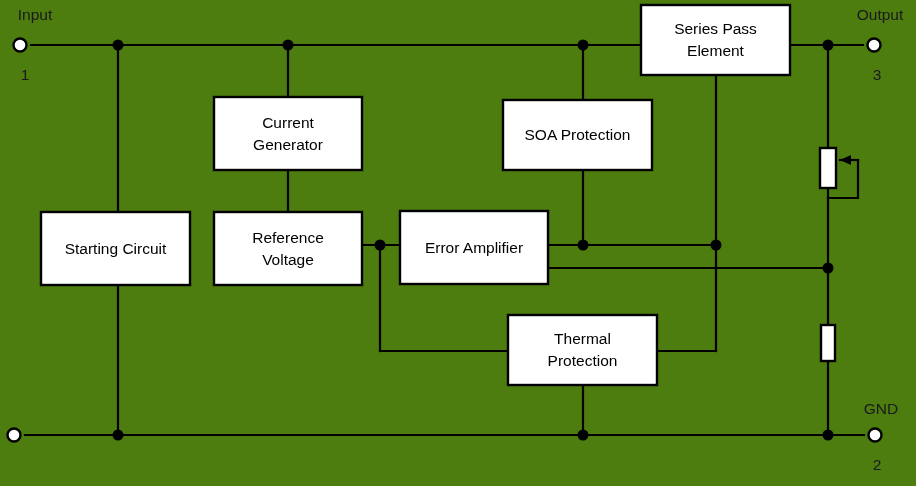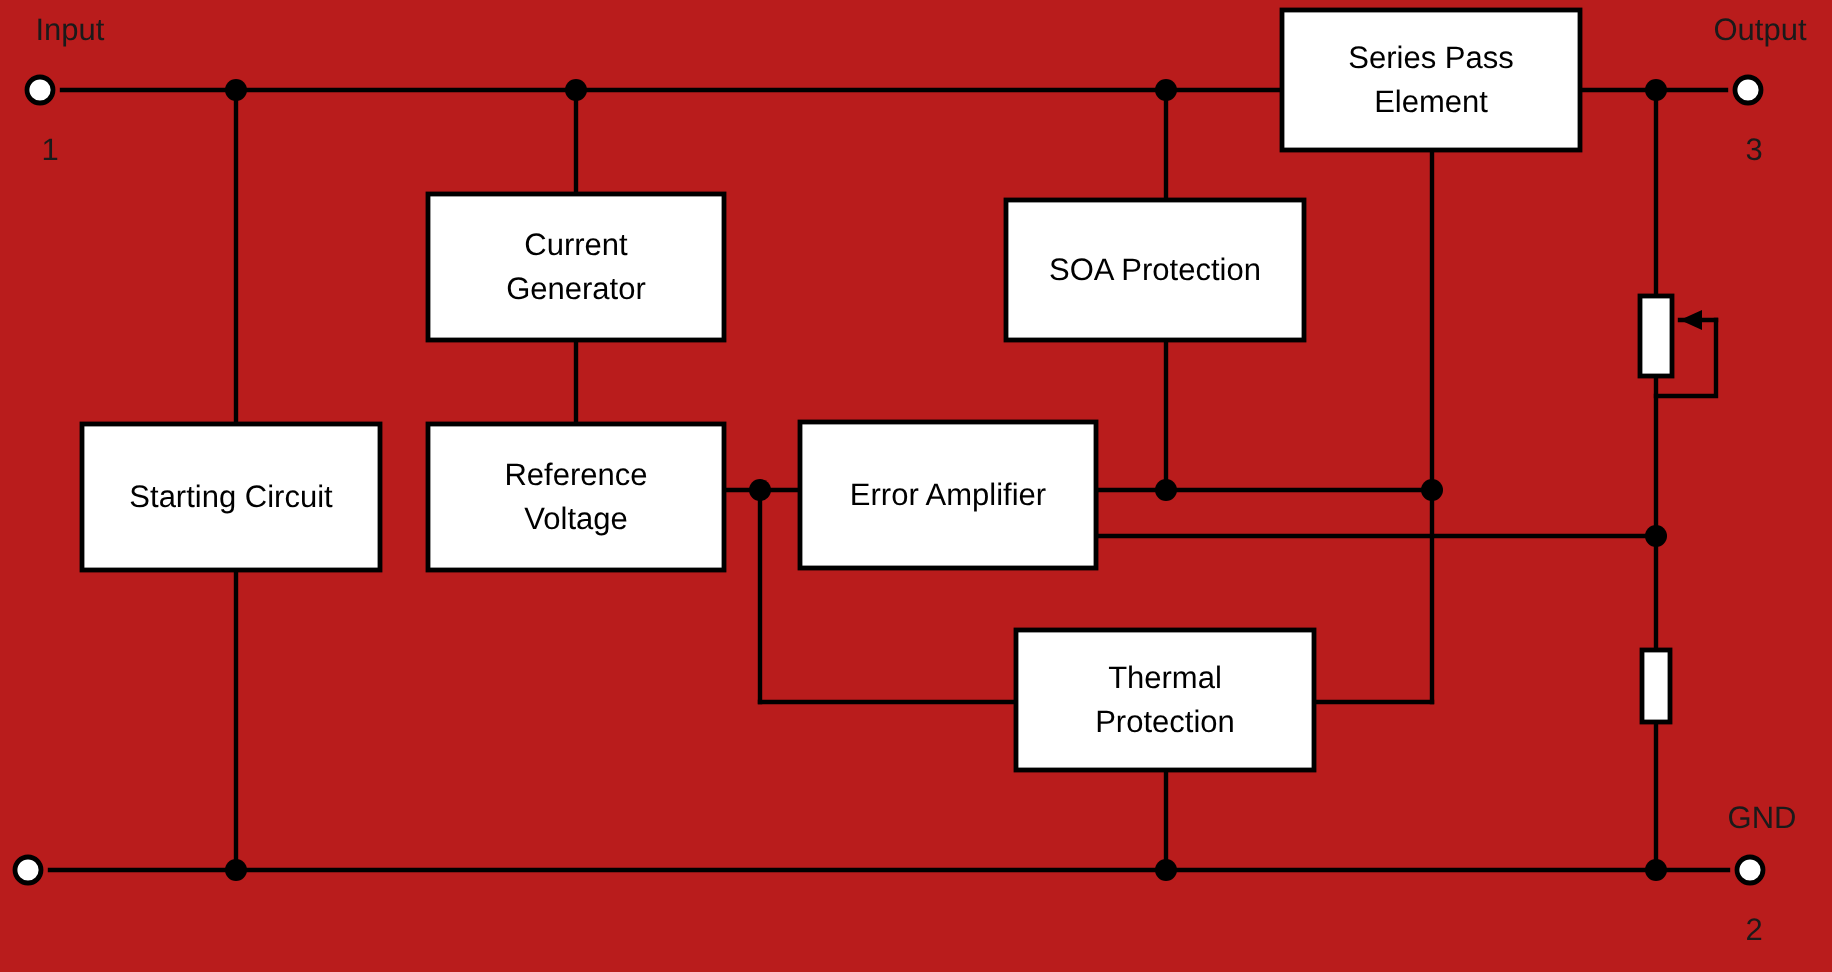--- a/index.html
+++ b/index.html
@@ -4,21 +4,21 @@
 <style>
   html, body {
     margin: 0;
     padding: 0;
     background: #ffffff;
   }
   #diagram-root {
     position: relative;
     width: 916px;
     height: 486px;
-    background: #b91c1c;
+    background: #4d7c0f;
     font-family: "Liberation Sans", sans-serif;
   }
   svg.schematic {
     display: block;
     width: 916px;
     height: 486px;
   }
   .wire {
     stroke: #000000;
     stroke-width: 2.2;

